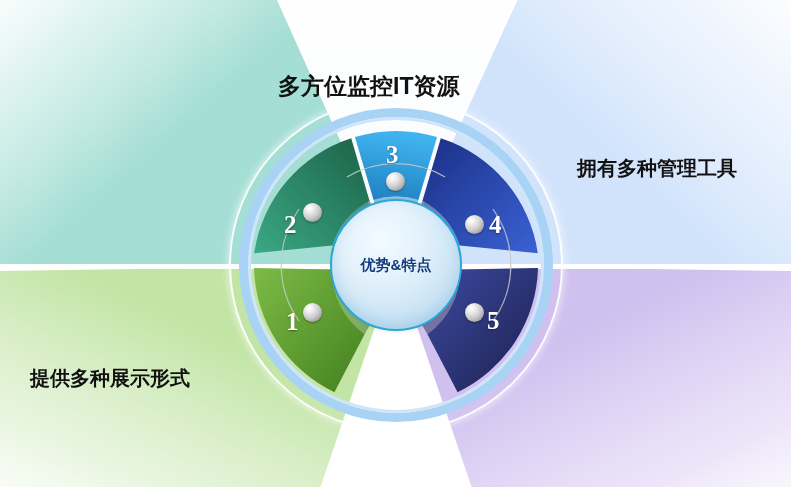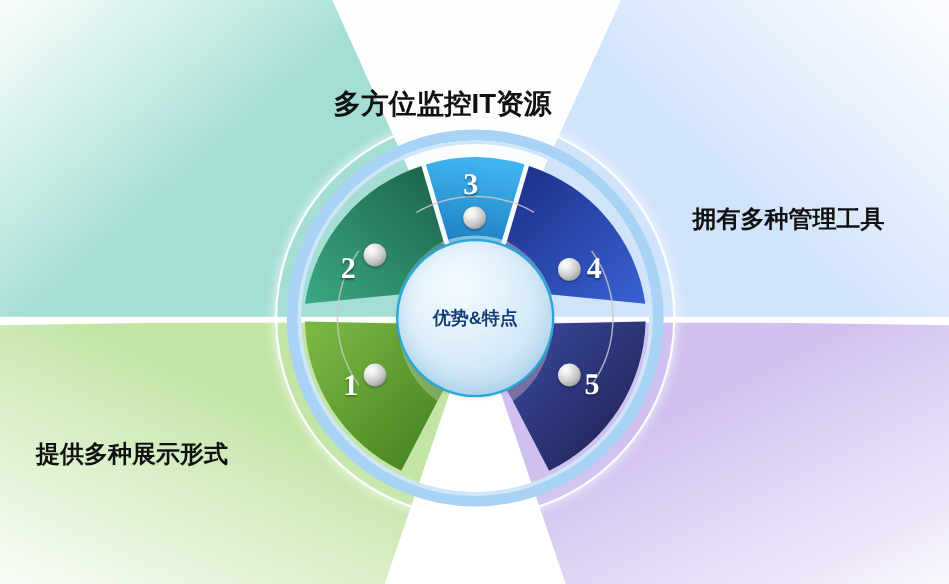--- a/index.html
+++ b/index.html
@@ -210,15 +210,15 @@
   <div class="ball" style="left:465px;top:303px;"></div>
 
   <span class="seg-num" style="left:286px;top:309px;">1</span>
   <span class="seg-num" style="left:284px;top:212px;">2</span>
   <span class="seg-num" style="left:386px;top:142px;">3</span>
   <span class="seg-num" style="left:489px;top:212px;">4</span>
   <span class="seg-num" style="left:487px;top:308px;">5</span>
 
   <div class="label label-title" style="left:278px;top:24px;margin-top:47px;">多方位监控IT资源</div>
   <div class="label label-side" style="left:30px;top:365px;text-align:center;">提供多种展示形式</div>
-  <div class="label label-side" style="left:577px;top:169px;">拥有多种管理工具</div>
+  <div class="label label-side" style="left:577px;top:155px;">拥有多种管理工具</div>
 
 </div>
 
 </body></html>

